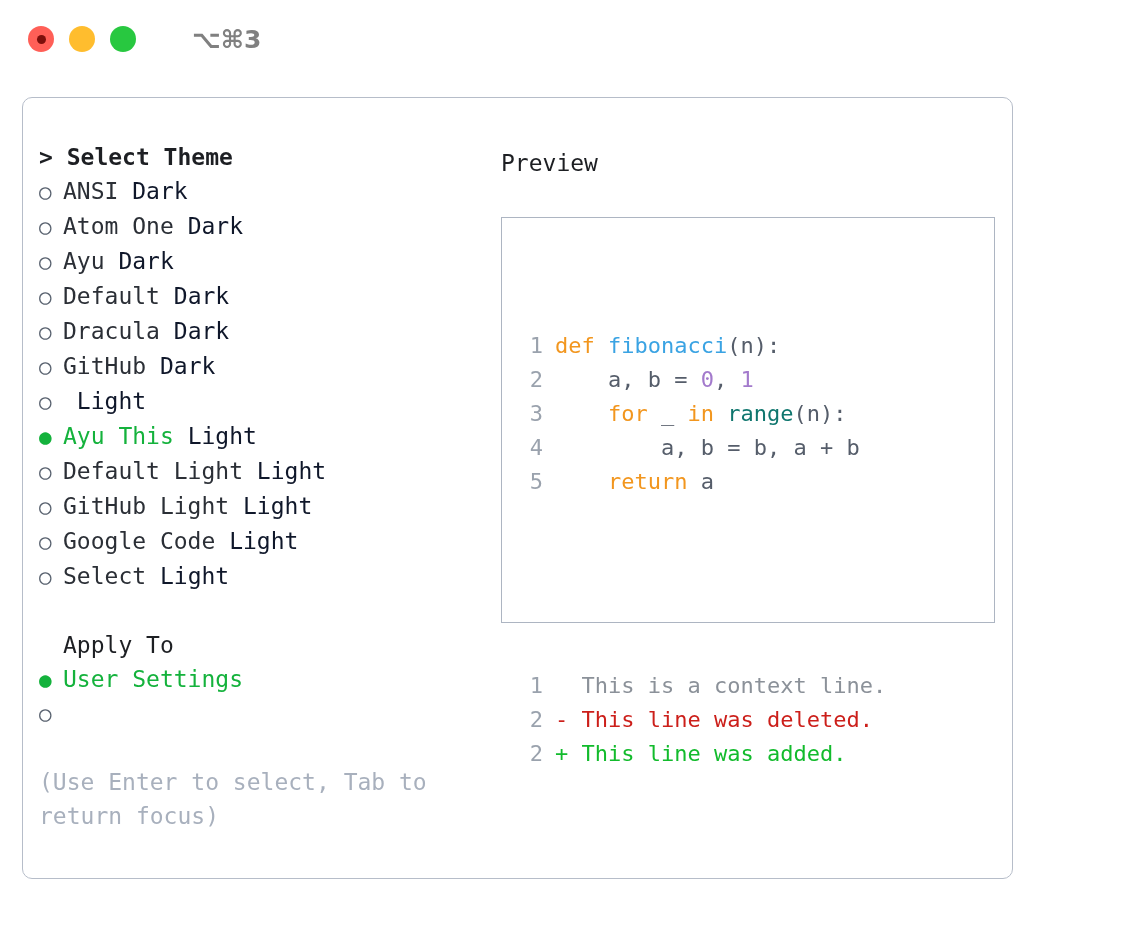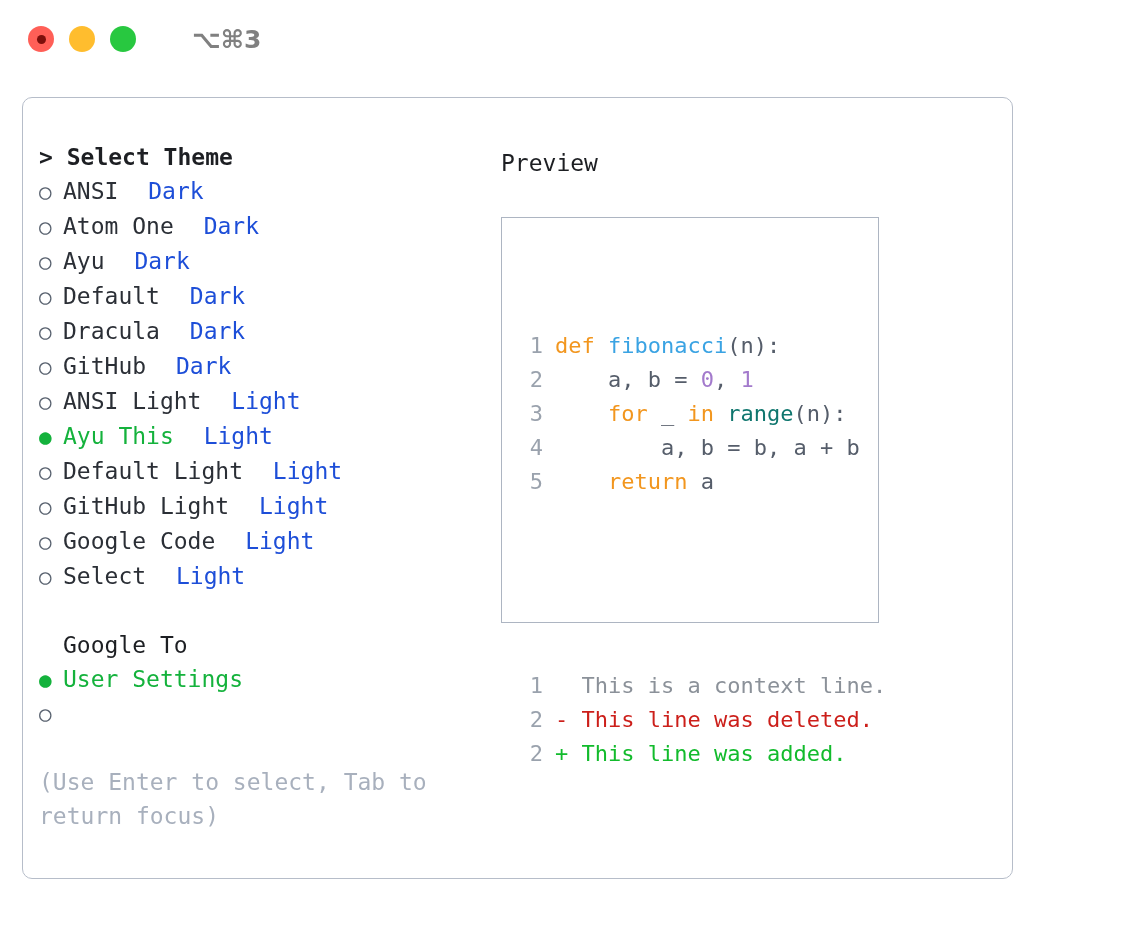--- a/index.html
+++ b/index.html
@@ -111,21 +111,21 @@
   }
   .marker {
     width: 24px;
     flex: none;
     color: #5a6370;
     font-size: 21px;
   }
   .marker.sel { color: #14b23c; }
   .opt-label { color: #2b2f36; }
   .opt-label.sel { color: #14b23c; }
-  .opt-variant { color: #1d4ed8; margin-left: 16px; }
+  .opt-variant { color: #0f172a; }
 
   .spacer-row { height: 34px; }
 
   .hint {
     margin-top: 34px;
     font-size: 23px;
     line-height: 34px;
     color: #a8b0bd;
     width: 410px;
   }
@@ -138,21 +138,21 @@
     width: 500px;
   }
   .preview-title {
     font-size: 23px;
     line-height: 34px;
     color: #1d1f23;
     margin-bottom: 37px;
     white-space: pre;
   }
   .preview-box {
-    width: 378px;
+    width: 494px;
     height: 406px;
     border: 1px solid #adb5c2;
     box-sizing: border-box;
     background: #ffffff;
     position: relative;
   }
   .code {
     position: absolute;
     left: 13px;
     top: 43px;
@@ -197,31 +197,31 @@
 
       <div class="left-col">
         <div class="section-head bold">&gt; Select Theme</div>
         <div id="theme-list">
             <div class="opt-row"><span class="marker">○</span><span class="opt-label">ANSI</span><span class="opt-variant"> Dark</span></div>
             <div class="opt-row"><span class="marker">○</span><span class="opt-label">Atom One</span><span class="opt-variant"> Dark</span></div>
             <div class="opt-row"><span class="marker">○</span><span class="opt-label">Ayu</span><span class="opt-variant"> Dark</span></div>
             <div class="opt-row"><span class="marker">○</span><span class="opt-label">Default</span><span class="opt-variant"> Dark</span></div>
             <div class="opt-row"><span class="marker">○</span><span class="opt-label">Dracula</span><span class="opt-variant"> Dark</span></div>
             <div class="opt-row"><span class="marker">○</span><span class="opt-label">GitHub</span><span class="opt-variant"> Dark</span></div>
-            <div class="opt-row"><span class="marker">○</span><span class="opt-label">ANSI Light</span><span class="opt-variant"> Light</span></div>
+            <div class="opt-row"><span class="marker">○</span><span class="opt-variant"> Light</span></div>
             <div class="opt-row"><span class="marker sel">●</span><span class="opt-label sel">Ayu This</span><span class="opt-variant"> Light</span></div>
             <div class="opt-row"><span class="marker">○</span><span class="opt-label">Default Light</span><span class="opt-variant"> Light</span></div>
             <div class="opt-row"><span class="marker">○</span><span class="opt-label">GitHub Light</span><span class="opt-variant"> Light</span></div>
             <div class="opt-row"><span class="marker">○</span><span class="opt-label">Google Code</span><span class="opt-variant"> Light</span></div>
             <div class="opt-row"><span class="marker">○</span><span class="opt-label">Select</span><span class="opt-variant"> Light</span></div>
           </div>
 
         <div class="spacer-row"></div>
 
-        <div class="section-head" style="padding-left:24px;">Google To</div>
+        <div class="section-head" style="padding-left:24px;">Apply To</div>
         <div id="apply-list">
             <div class="opt-row"><span class="marker sel">●</span><span class="opt-label sel">User Settings</span></div>
             <div class="opt-row"><span class="marker">○</span></div>
           </div>
 
         <div class="hint">(Use Enter to select, Tab to return focus)</div>
       </div>
 
       <div class="right-col">
         <div class="preview-title">Preview</div>

